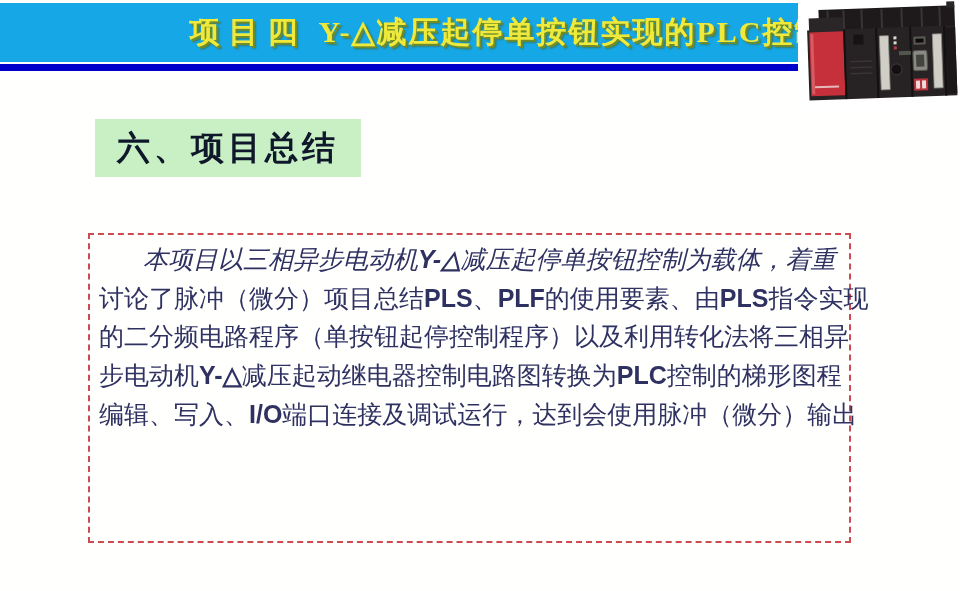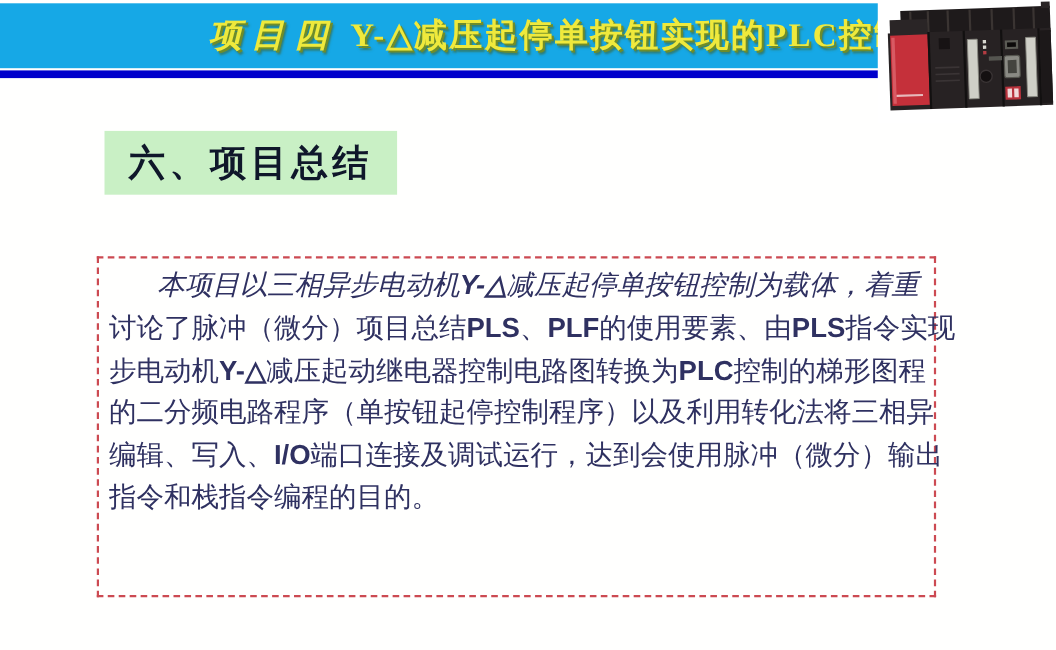--- a/index.html
+++ b/index.html
@@ -19,21 +19,21 @@
     box-sizing:border-box; padding-left:56px;
   }
   .header-title {
     font-family:"Liberation Serif", serif;
     font-weight:bold;
     font-size:30px;
     letter-spacing:2px;
     white-space:nowrap;
     text-shadow:2px 2px 0 #6e8c2a, 3px 3px 2px rgba(70,90,20,.55);
   }
-  .header-title .project-label { letter-spacing:9px; margin-right:12px;font-style:italic; }
+  .header-title .project-label { letter-spacing:9px; margin-right:12px; }
   .header-underline {
     position:absolute; top:64px; left:0;
     width:100%; height:7px;
   }
 
   
   .plc-photo {
     position:absolute; top:0; right:0;
     width:162px; height:112px;
     background:#ffffff;
@@ -135,19 +135,18 @@
         <rect x="148" y="30" width="10" height="66" fill="#1c1819"></rect>
       </g>
     </svg>
   </div>
 
   <div class="section-title" style="background: rgb(201, 240, 197); color: #0f172a;">六、项目总结</div>
 
   <div class="summary-box" style="border-color: rgb(204, 74, 82); color: rgb(47, 49, 97);">
       <div class="line indent"><span>本项目以三相异步电动机</span><span class="latin-bold">Y-△</span><span>减压起停单按钮控制为载体，着重</span></div>
       <div class="line"><span>讨论了脉冲（微分）项目总结</span><span class="latin-bold">PLS</span><span>、</span><span class="latin-bold">PLF</span><span>的使用要素、由</span><span class="latin-bold">PLS</span><span>指令实现</span></div>
+      <div class="line"><span>的二分频电路程序（单按钮起停控制程序）以及利用转化法将三相异</span></div>
       <div class="line"><span>步电动机</span><span class="latin-bold">Y-△</span><span>减压起动继电器控制电路图转换为</span><span class="latin-bold">PLC</span><span>控制的梯形图程</span></div>
-      <div class="line"><span>的二分频电路程序（单按钮起停控制程序）以及利用转化法将三相异</span></div>
       <div class="line"><span>编辑、写入、</span><span class="latin-bold">I/O</span><span>端口连接及调试运行，达到会使用脉冲（微分）输出</span></div>
-      <div class="line"><span>指令和栈指令编程的目的。</span></div>
     </div>
 
 </div>
 
 </body></html>

